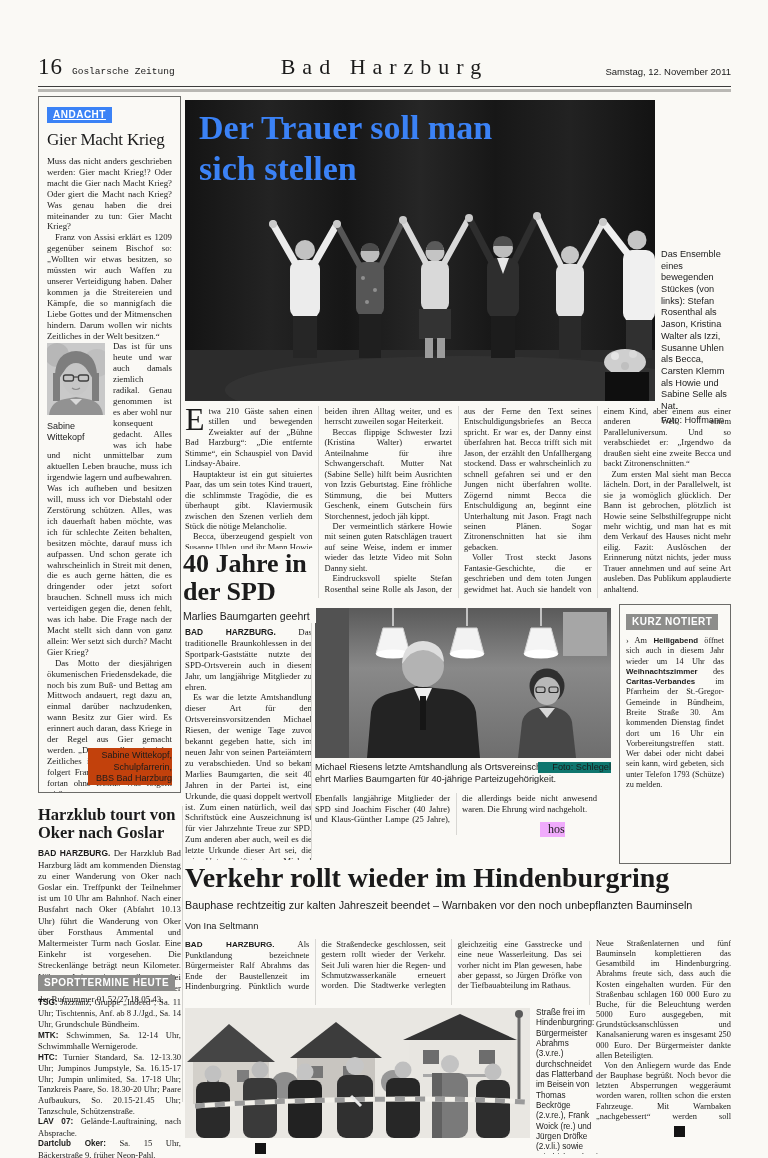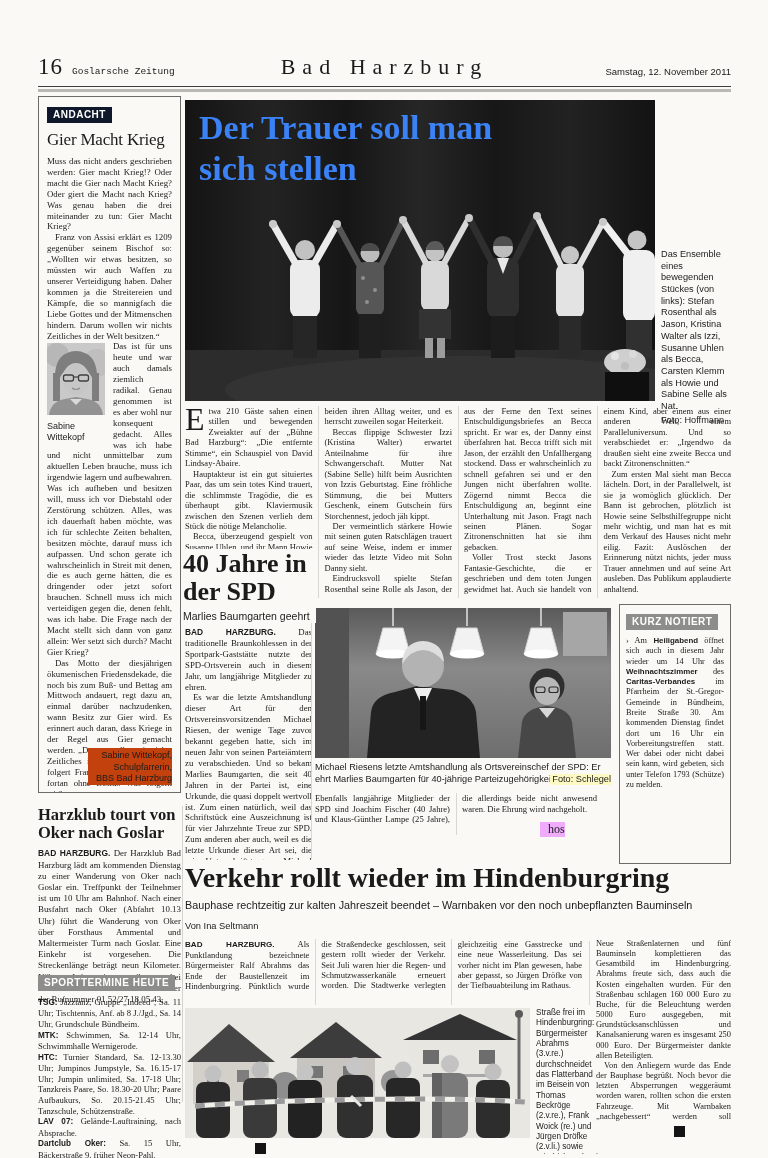--- a/index.html
+++ b/index.html
@@ -23,21 +23,21 @@
       font-size:22px; letter-spacing:7px; }
   #issue-date{ position:absolute; right:0; bottom:7px; font-size:9.5px; font-family:"Liberation Sans",sans-serif; }
   #rule-a{ left:38px; top:86px; width:693px; height:1px; background:#3c3c3c; }
   #rule-b{ left:38px; top:89px; width:693px; height:3px; background:#b9b8b4; }
 
   
   #andacht{ left:38px; top:96px; width:143px; height:697px; border:1px solid #6b6b68;
       padding:7px 8px; overflow:hidden; }
   .label{ display:inline-block; font-family:"Liberation Sans",sans-serif; font-weight:bold;
       color:#fff; font-size:10px; letter-spacing:.5px; padding:2px 6px 3px; }
-  .label-dark{ background:#0f172a; }
+  .label-dark{ background:#3b82f6;text-decoration:underline; }
   .label-gray{ background:#8d8d8b; }
   #andacht-title{ font-size:17px; font-weight:normal; margin:7px 0 6px; letter-spacing:-.2px; white-space:nowrap; }
   #andacht .plist{ font-size:8.8px; line-height:1.24; }
   #andacht-portrait{ float:left; width:60px; margin:2px 6px 2px 0; }
   #andacht-portrait-name{ font-family:"Liberation Sans",sans-serif; font-size:9px; line-height:1.2; margin-top:2px; }
   #andacht-signature{ position:absolute; right:8px; bottom:7px; background:#c2410c;
       padding:2px 0 0 8px; text-align:right; font-family:"Liberation Sans",sans-serif;
       font-size:9px; line-height:1.3; }
 
   
@@ -68,21 +68,21 @@
   
   #spd-head{ left:183px; top:549px; width:133px; height:74px; background:#faf9f5; z-index:5; padding-top:1px; }
   #spd-title{ font-size:26px; line-height:1.06; font-weight:bold; }
   #spd-subtitle{ font-family:"Liberation Sans",sans-serif; font-size:10.5px; margin-top:5px; white-space:nowrap; }
   #spd-body{ left:185px; top:627px; width:127px; height:233px; overflow:hidden;
       font-size:8.8px; line-height:1.24; }
   #col-rule-spd{ left:311px; top:608px; width:1px; height:250px; background:#d8d7d3; }
   #spd-photo{ left:315px; top:608px; width:296px; height:150px; background:#777; }
   #spd-caption{ left:315px; top:762px; width:296px; font-family:"Liberation Sans",sans-serif;
       font-size:9.2px; line-height:1.25; }
-  #spd-caption .credit{ position:absolute; right:0; bottom:0; background:#fef9c3; padding-left:2px; }
+  #spd-caption .credit{ position:absolute; right:0; bottom:12px; background:#0f766e; padding-left:14px; }
   #spd-cont{ left:315px; top:793px; width:282px; height:42px; overflow:hidden;
       column-count:2; column-gap:12px; column-rule:1px solid #d8d7d3;
       font-size:8.6px; line-height:1.25; }
   #spd-author-tag{ left:540px; top:822px; font-size:12px; background:#f0abfc; padding-left:8px; }
 
   
   #kurz{ left:619px; top:604px; width:112px; height:260px; border:1px solid #6b6b68;
       padding:6px 6px; overflow:hidden; }
   #kurz .plist{ margin-top:6px; font-size:8.3px; line-height:1.24; }
   #kurz .plist p{ text-indent:0; margin:0 0 6px; }

